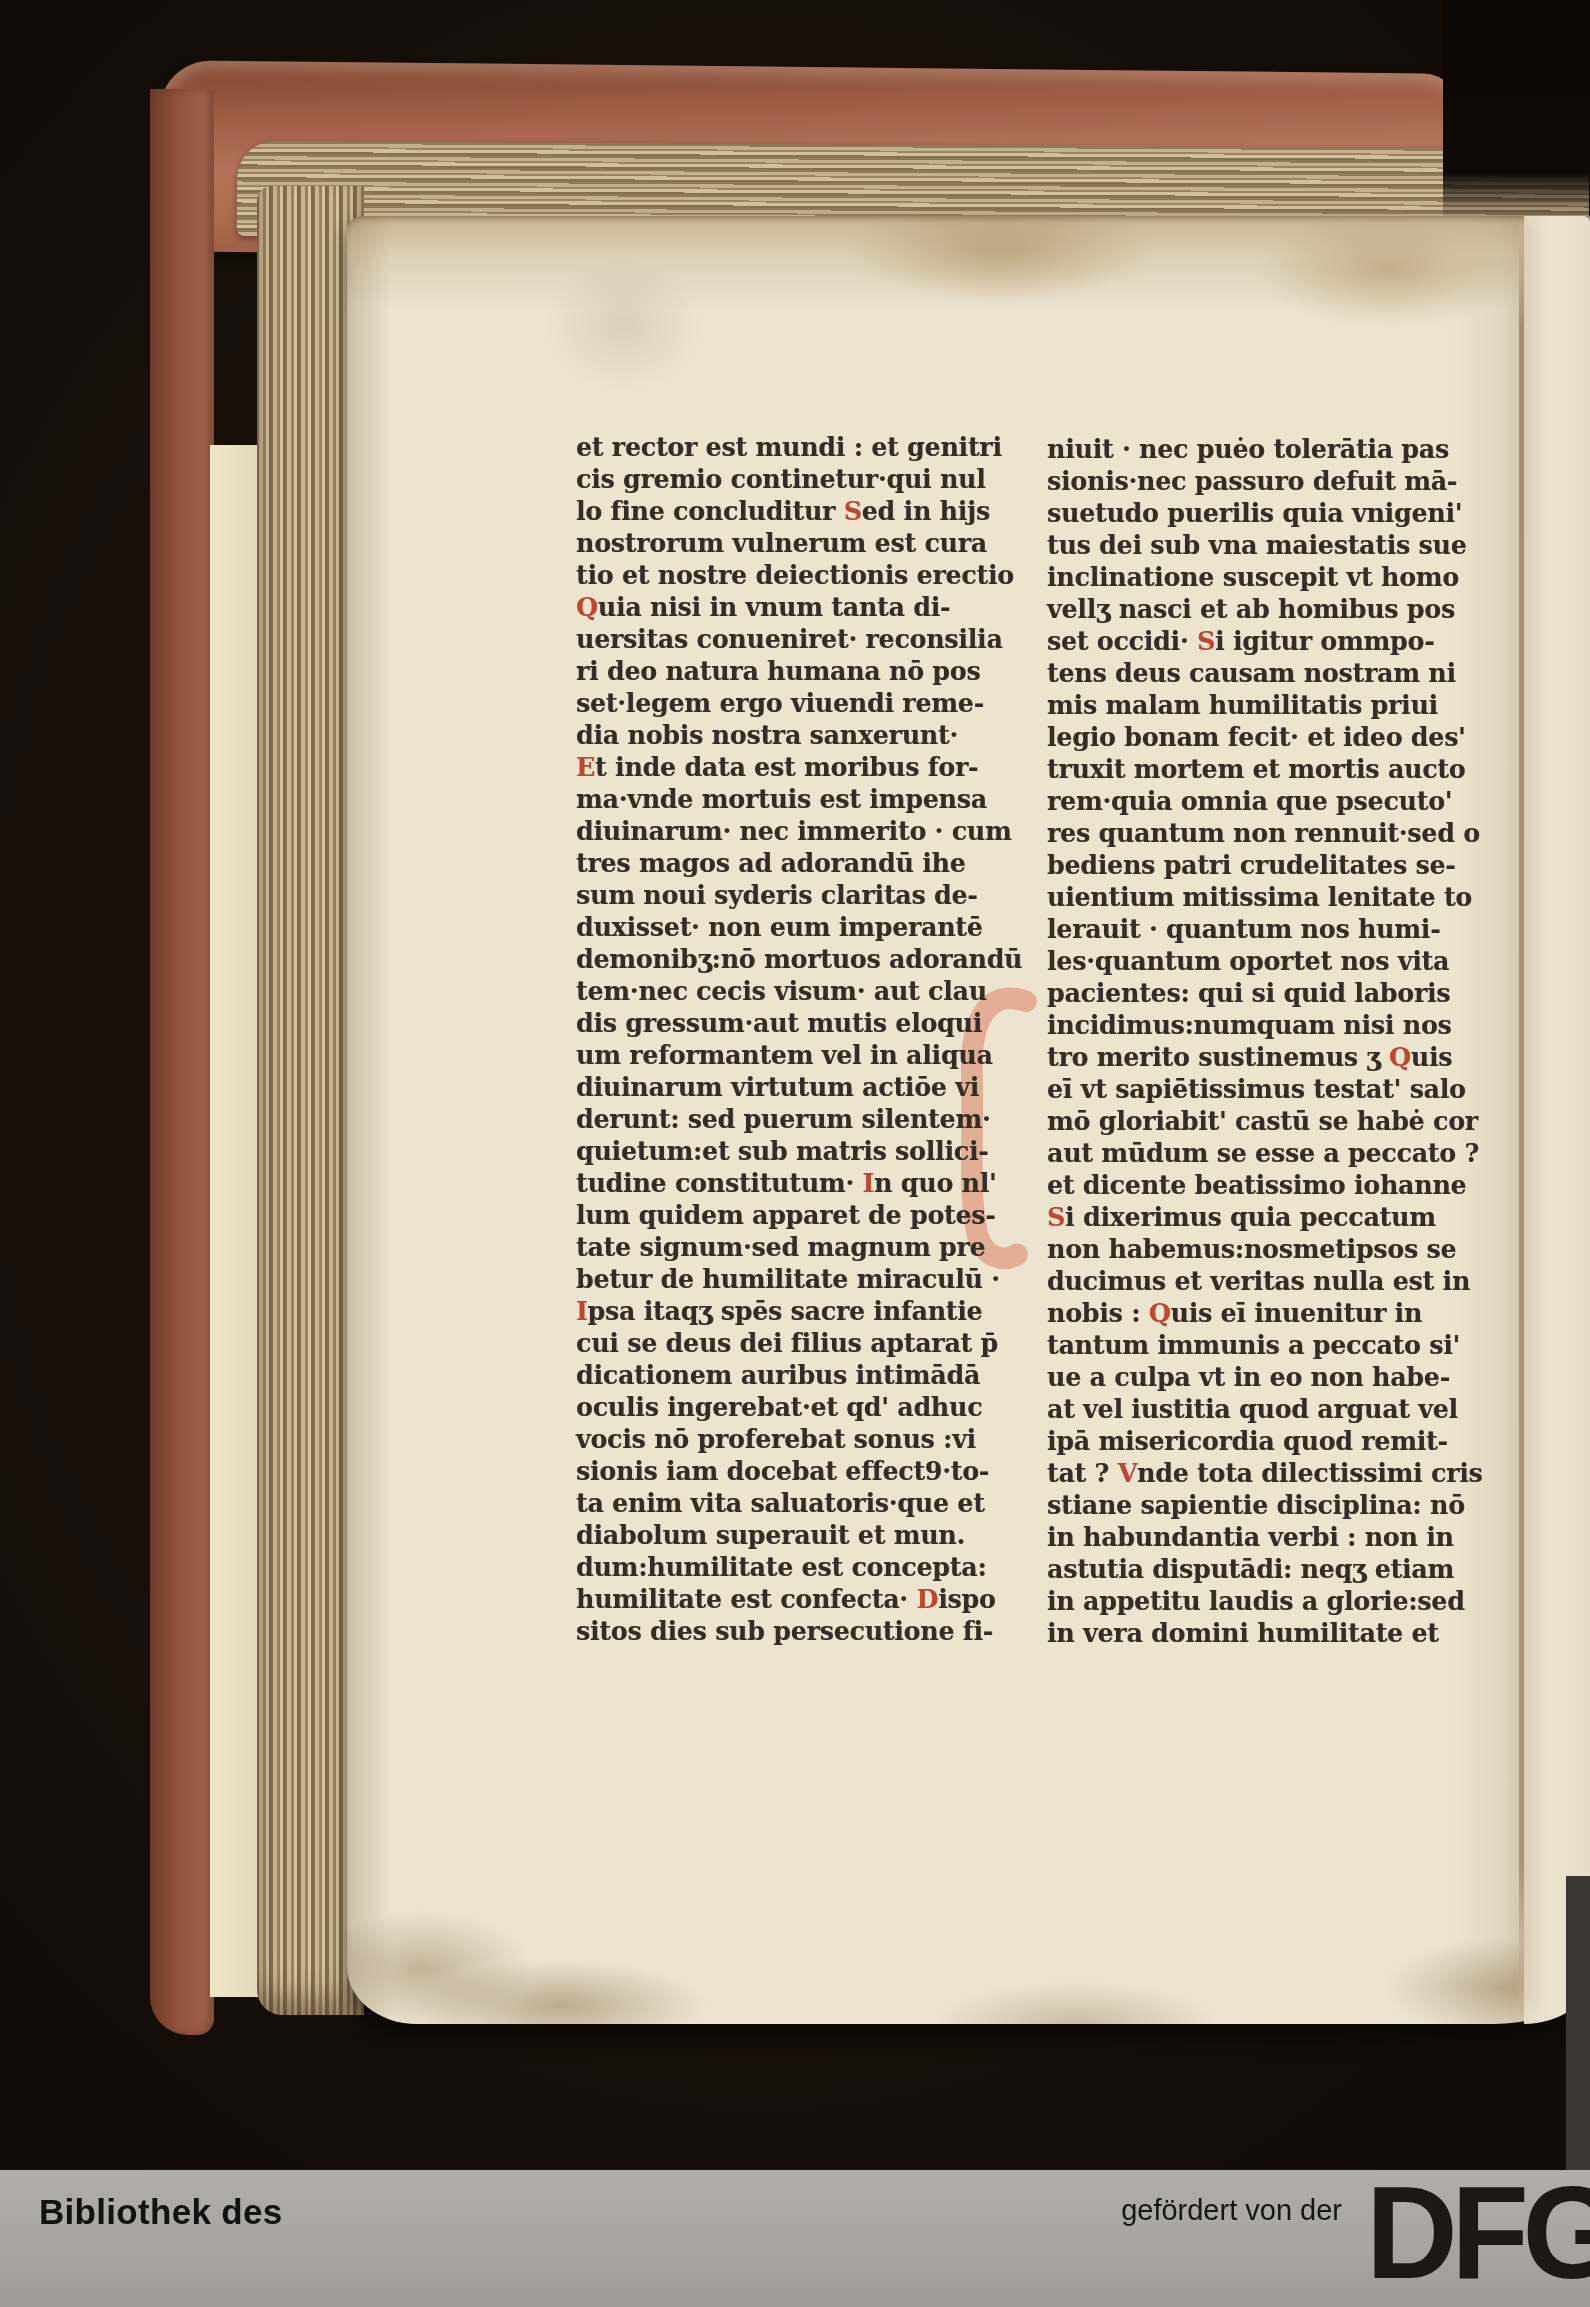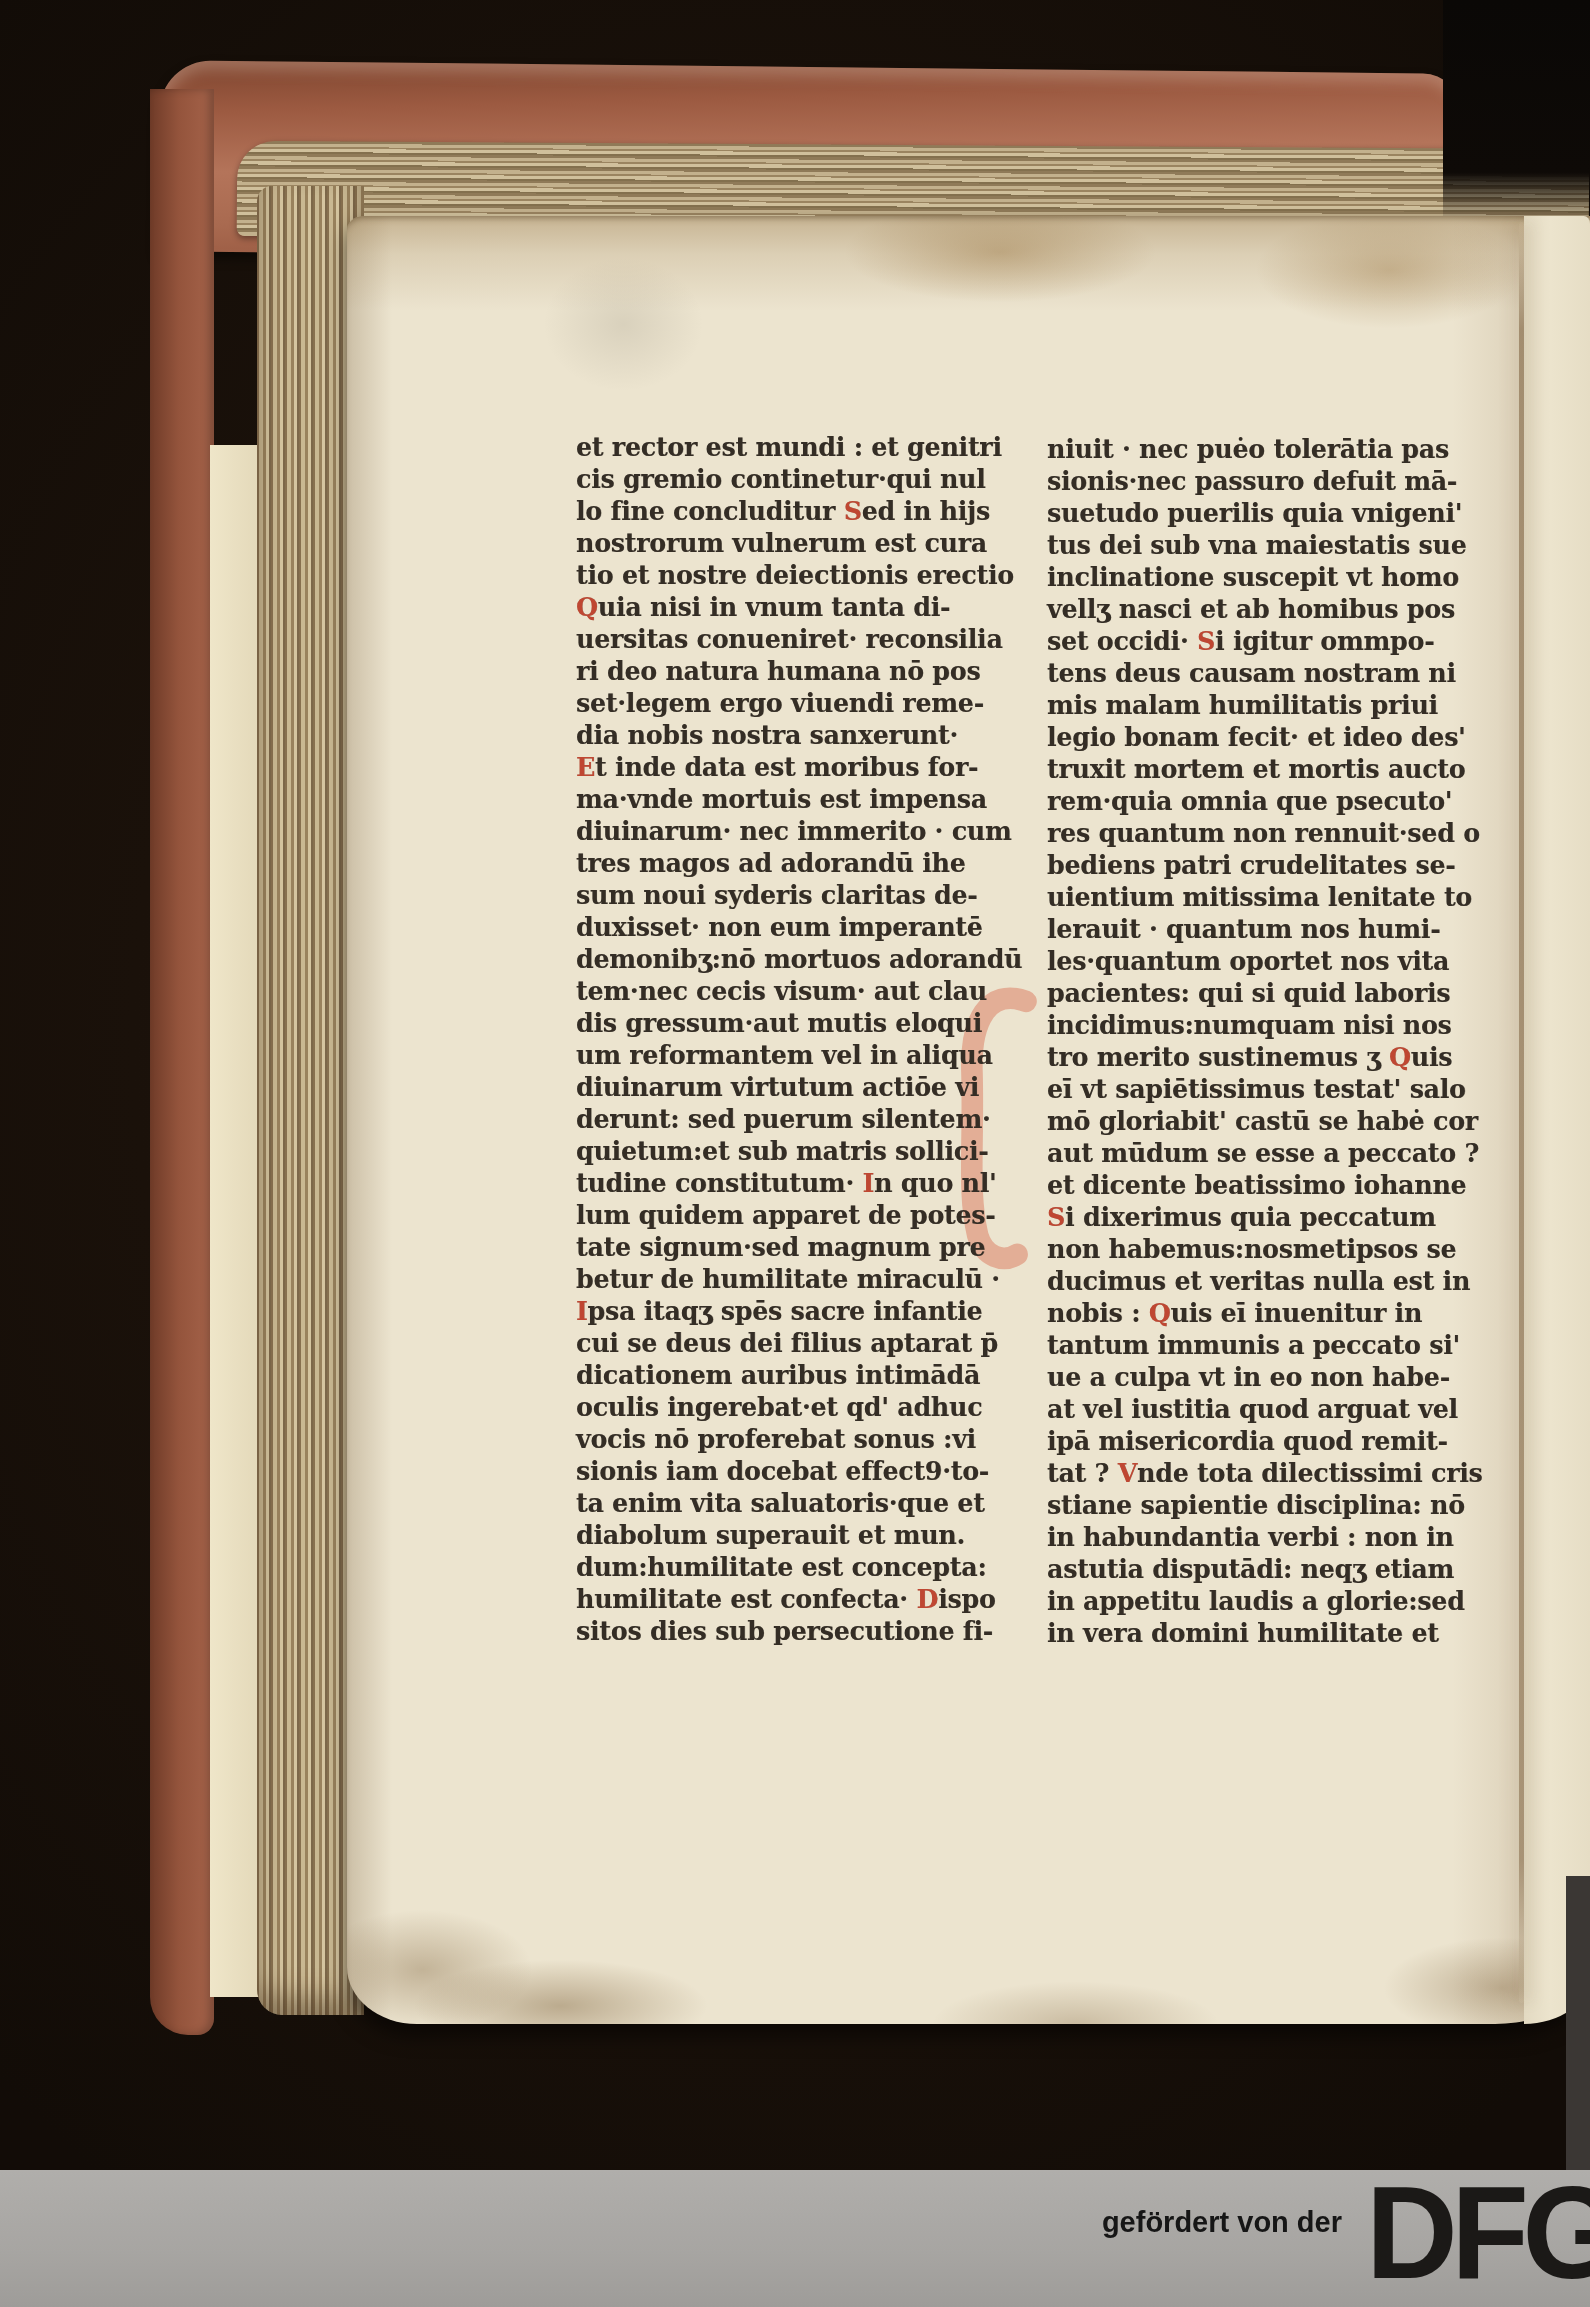--- a/index.html
+++ b/index.html
@@ -96,21 +96,21 @@
   .rubric{color:#bf4732;}
   .red-mark{position:absolute;left:604px;top:766px;opacity:.55;}
   
   .footer{
     position:absolute;left:0;top:2170px;width:1590px;height:137px;
     background:linear-gradient(180deg,#b0aeab 0%,#a7a5a2 60%,#9e9c99 100%);
   }
   .lib-block{position:absolute;left:39px;top:19px;color:#121212;}
   .lib-line{font-weight:700;font-size:35px;line-height:45px;letter-spacing:0.3px;}
   .fund-block{position:absolute;right:248px;top:23px;color:#161616;text-align:right;}
-  .fund-line{font-weight:700;font-size:29px;line-height:35px;margin-top:12px;}
+  .fund-line{font-weight:400;font-size:29px;line-height:35px;}
   .dfg{
     position:absolute;left:1366px;top:-7.6px;color:#1b1917;
     font-weight:700;font-size:127px;line-height:137px;letter-spacing:-6.4px;
     transform:scaleY(1.04);transform-origin:top left;
   }
 </style>
 </head>
 <body>
 
 <div class="canvas">
@@ -209,20 +209,21 @@
         <div class="ms-line">astutia disputādi: neqʒ etiam</div>
         <div class="ms-line">in appetitu laudis a glorie:sed</div>
         <div class="ms-line">in vera domini humilitate et</div>
       </div>
   </div>
 
   <div class="dark-strip-br"></div>
 
   <div class="footer">
     <div class="lib-block">
+      <div class="lib-line">Bibliothek des</div>
     </div>
     <div class="fund-block">
       <div class="fund-line">gefördert von der</div>
     </div>
     <div class="dfg">DFG</div>
   </div>
 
 </div>
 
 

